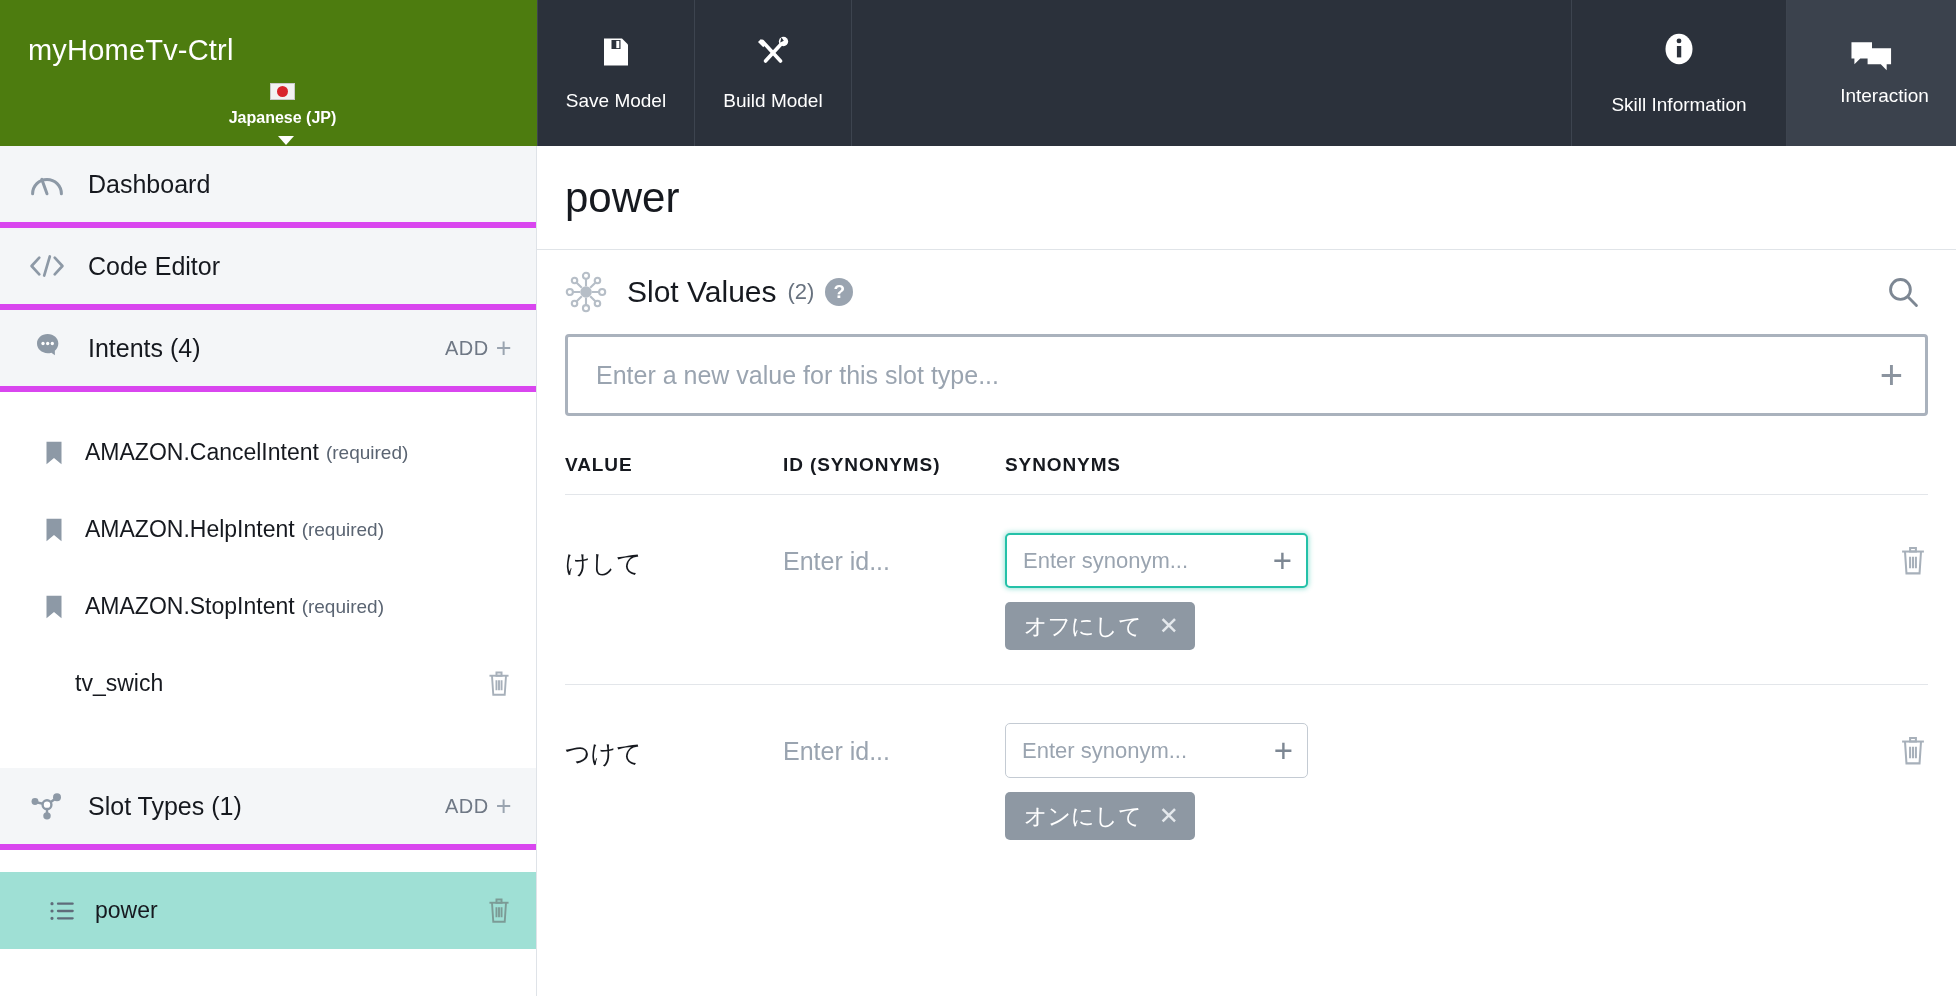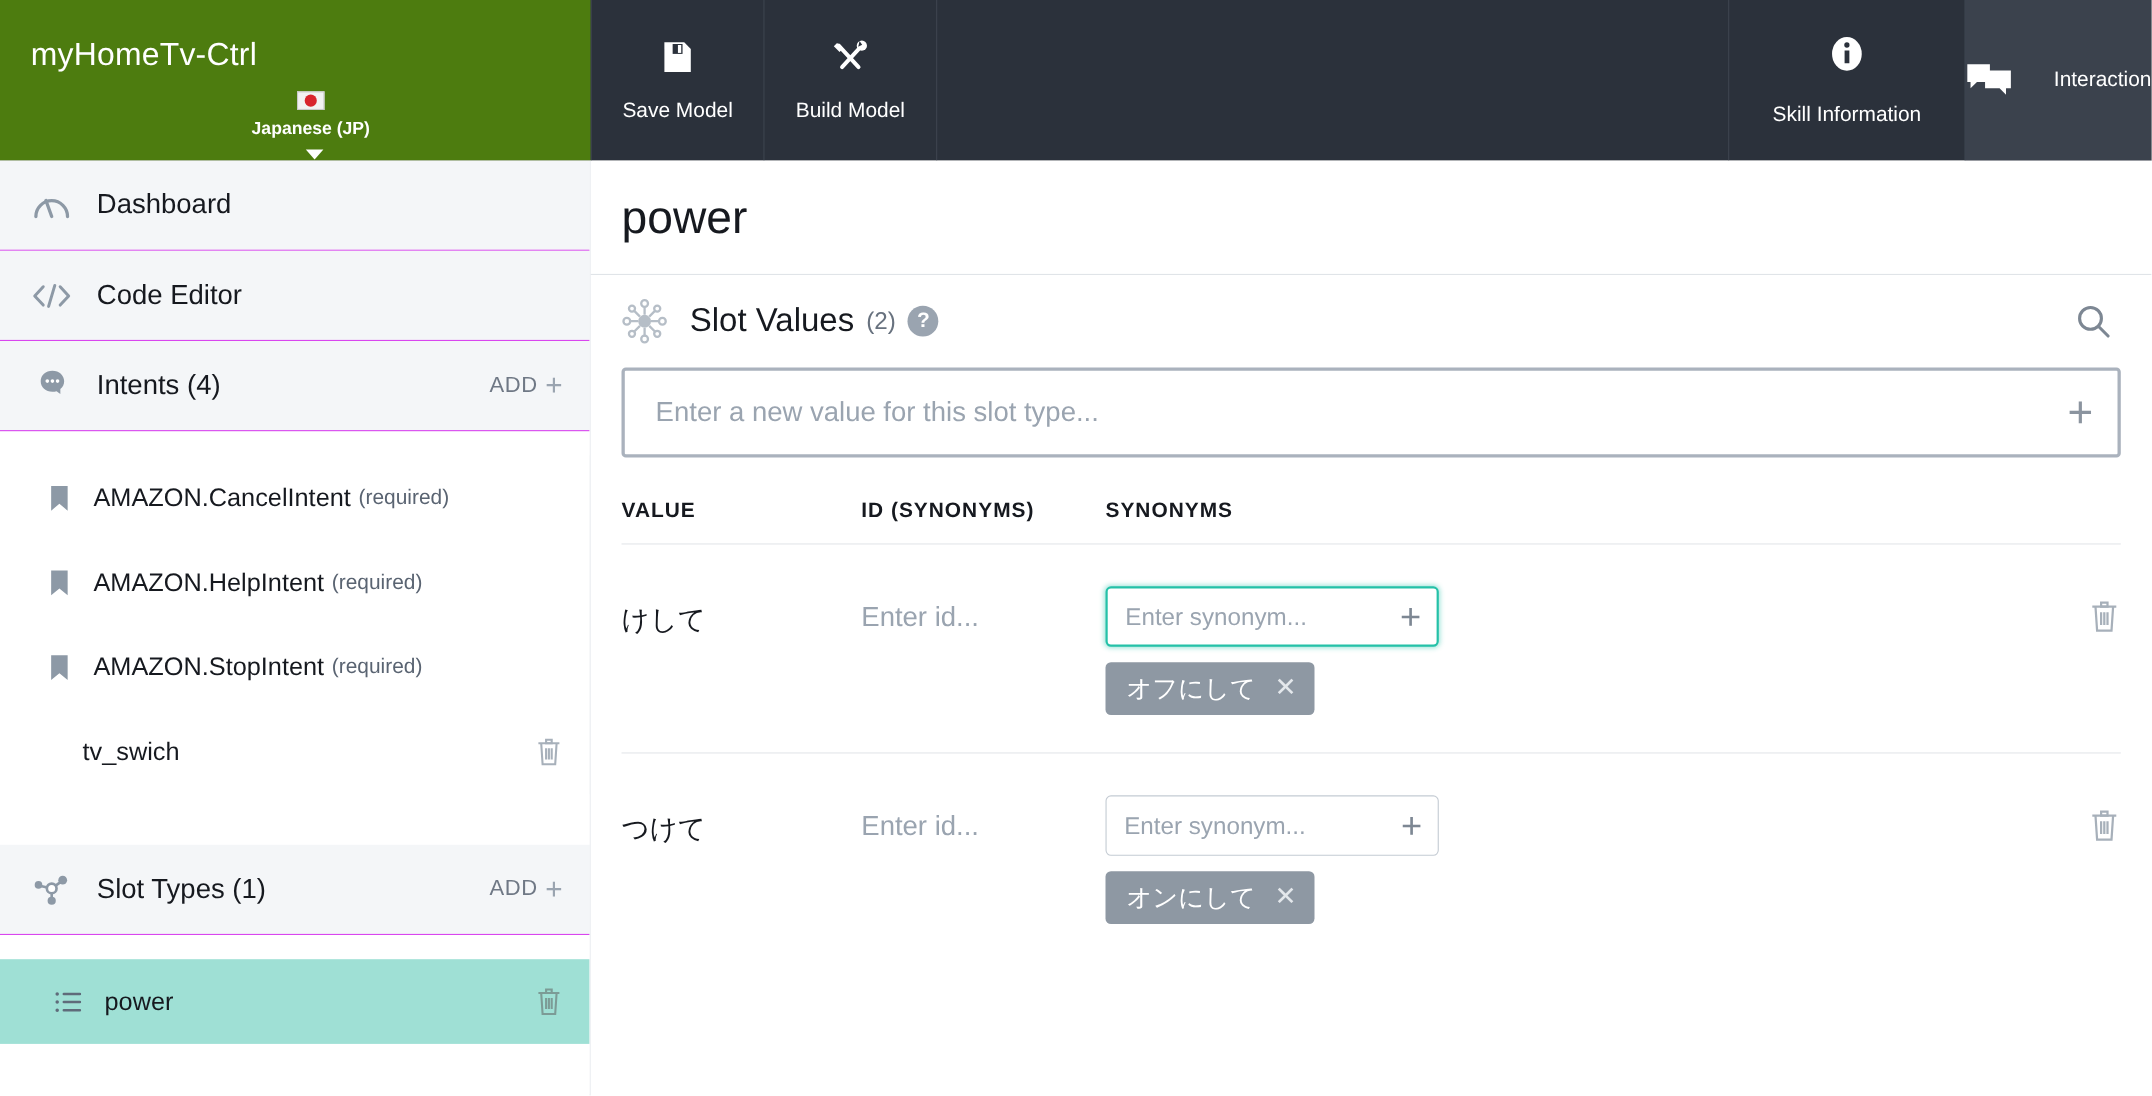--- a/index.html
+++ b/index.html
@@ -77,42 +77,42 @@
     width: 215px; flex: 0 0 215px;
     border-left: 1px solid #3d444f;
     display: flex; flex-direction: column;
     align-items: center; justify-content: center; gap: 27px;
     cursor: pointer;
   }
   .tool-active {
     background: #3b424d;
     width: 170px; flex: 0 0 170px;
     border-left: 1px solid #3d444f;
-    display: flex; flex-direction: row;
+    display: flex; flex-direction: column;
     align-items: center; justify-content: center; gap: 10px;
     overflow: hidden;
     cursor: pointer;
   }
   .tool-active .tool-label { padding-left: 26px; }
 
   
   .body { display: flex; flex: 1 1 auto; min-height: 0; }
 
   
   .sidebar {
     width: 537px; flex: 0 0 537px;
     background: #ffffff;
     border-right: 1px solid #dfe3e8;
     overflow: hidden;
   }
   .nav-row {
     height: 82px;
     display: flex; align-items: center;
     padding: 0 24px 0 28px;
-    border-bottom: 1px solid #d946ef;
+    border-bottom: 6px solid #d946ef;
     background: #f4f6f8;
     cursor: pointer;
     position: relative;
   }
   .nav-row .nav-label {
     font-size: 25px; color: #16191f; font-weight: 400;
     margin-left: 22px; white-space: nowrap;
   }
   .nav-icon { width: 38px; flex: 0 0 38px; display:flex; align-items:center; justify-content:center; color: #8d99a6; }
   .add-btn {

